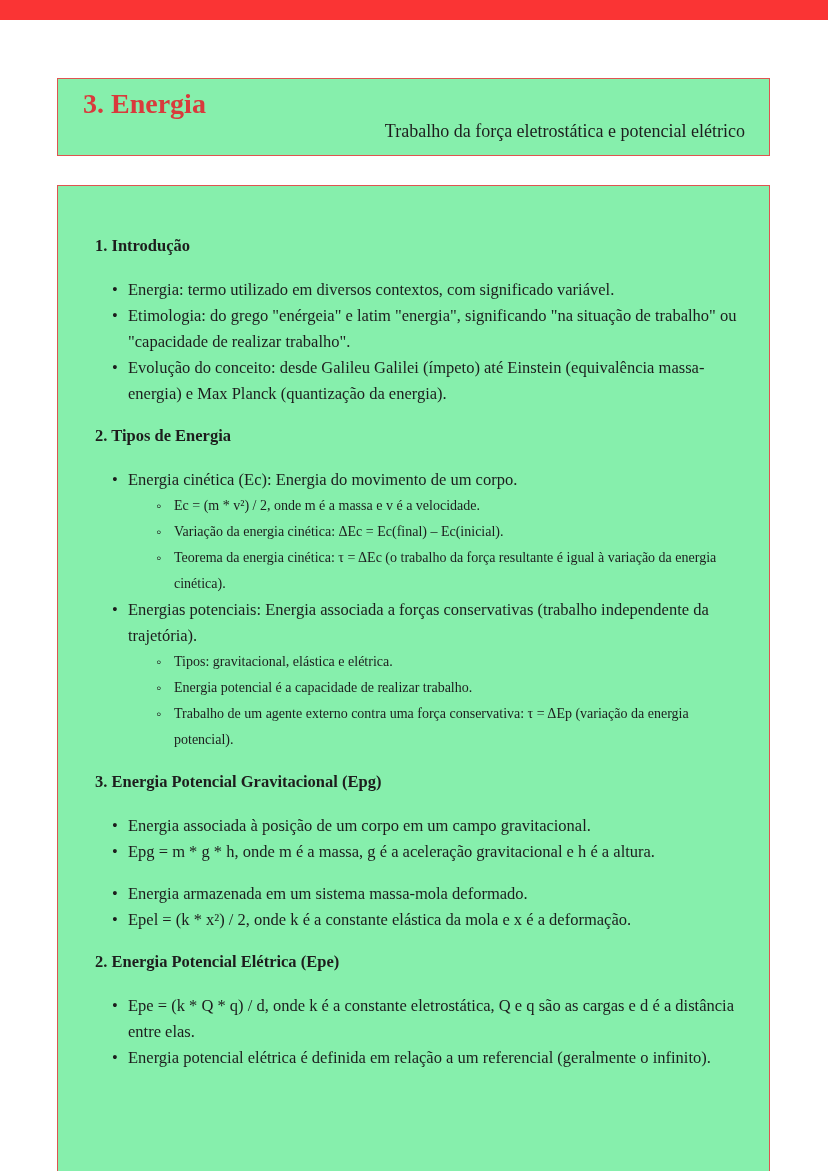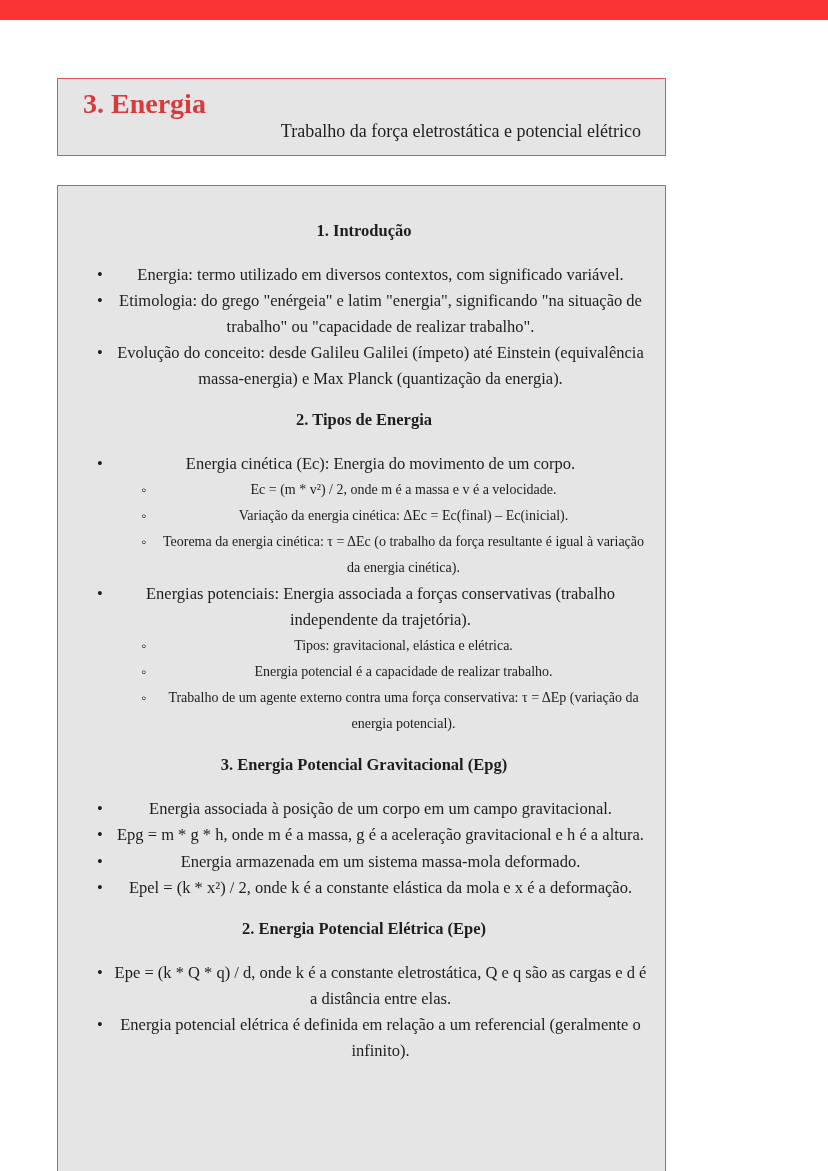--- a/index.html
+++ b/index.html
@@ -14,24 +14,24 @@
   }
   .top-bar {
     position: absolute;
     left: 0; top: 0;
     width: 828px; height: 20px;
     background: #fa3434;
   }
   .card {
     position: absolute;
     left: 57px;
-    width: 609px;
+    width: 713px;
     border: 1px solid #df5450;
     box-sizing: border-box;
-    background: #e5e5e5;
+    background: #86efac;
   }
   .title-card {
     top: 78px;
     height: 78px;
     padding: 10px 24px 0 25px;
   }
   .page-title {
     font-size: 28px;
     line-height: 30px;
     font-weight: bold;
@@ -41,21 +41,21 @@
     font-size: 18px;
     line-height: 24px;
     color: #1d1d1d;
     text-align: right;
   }
   .content-card {
     top: 185px;
     height: 1060px; 
     padding: 31px 16px 0 21px;
   }
-  .section { margin: 1px; text-align: center; }
+  .section { margin: 16px; }
   .section-heading {
     font-size: 16.5px;
     line-height: 26px;
     font-weight: bold;
     margin: 15px 0 18px 0;
   }
   .section:first-child .section-heading { margin-top: 0; }
   ul { list-style: none; margin: 0; padding: 0; }
   .l1 > li {
     position: relative;

